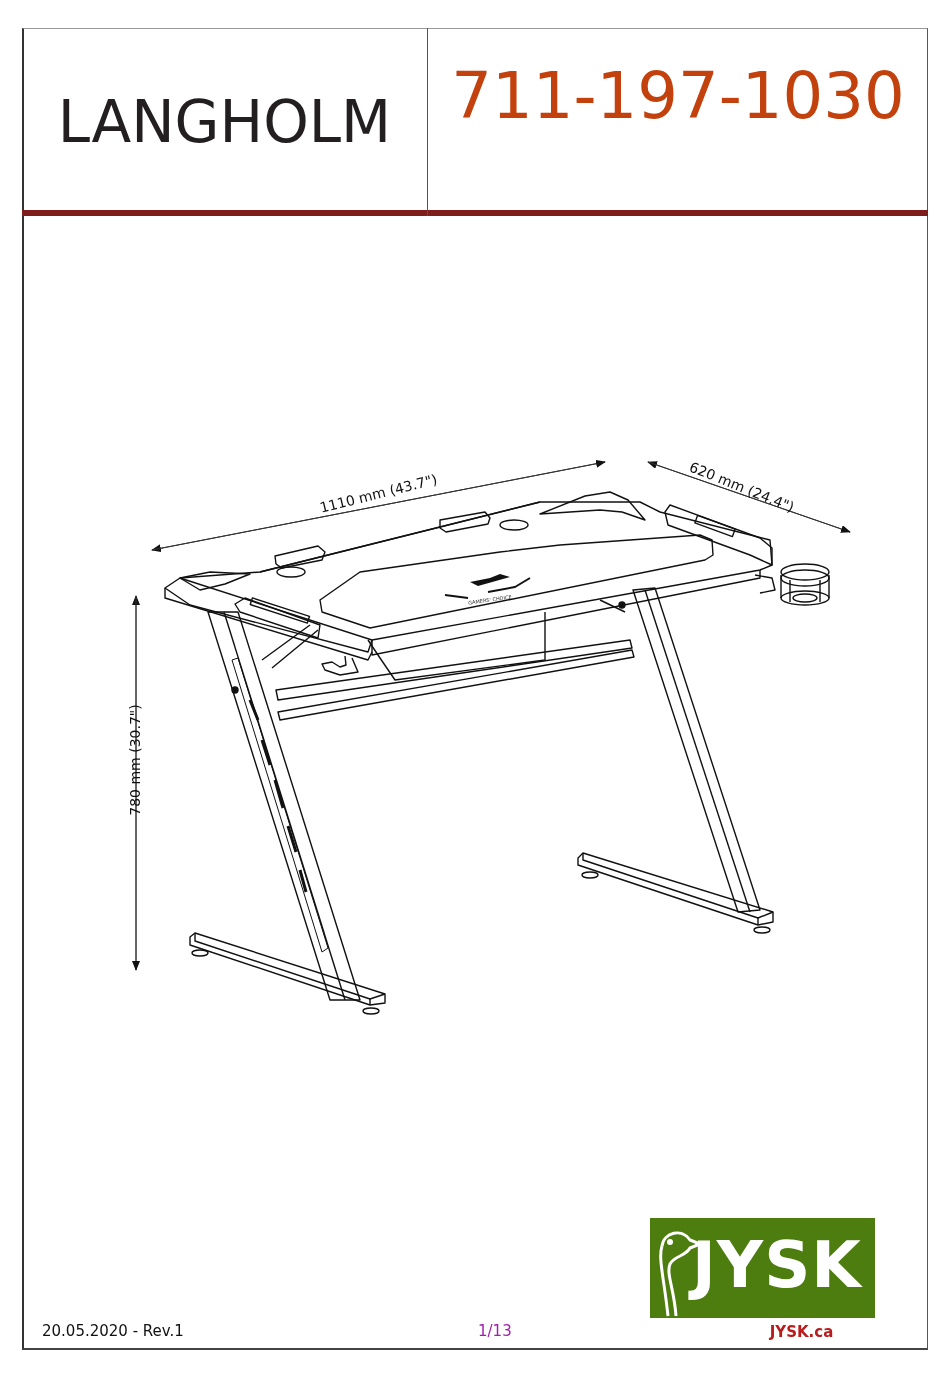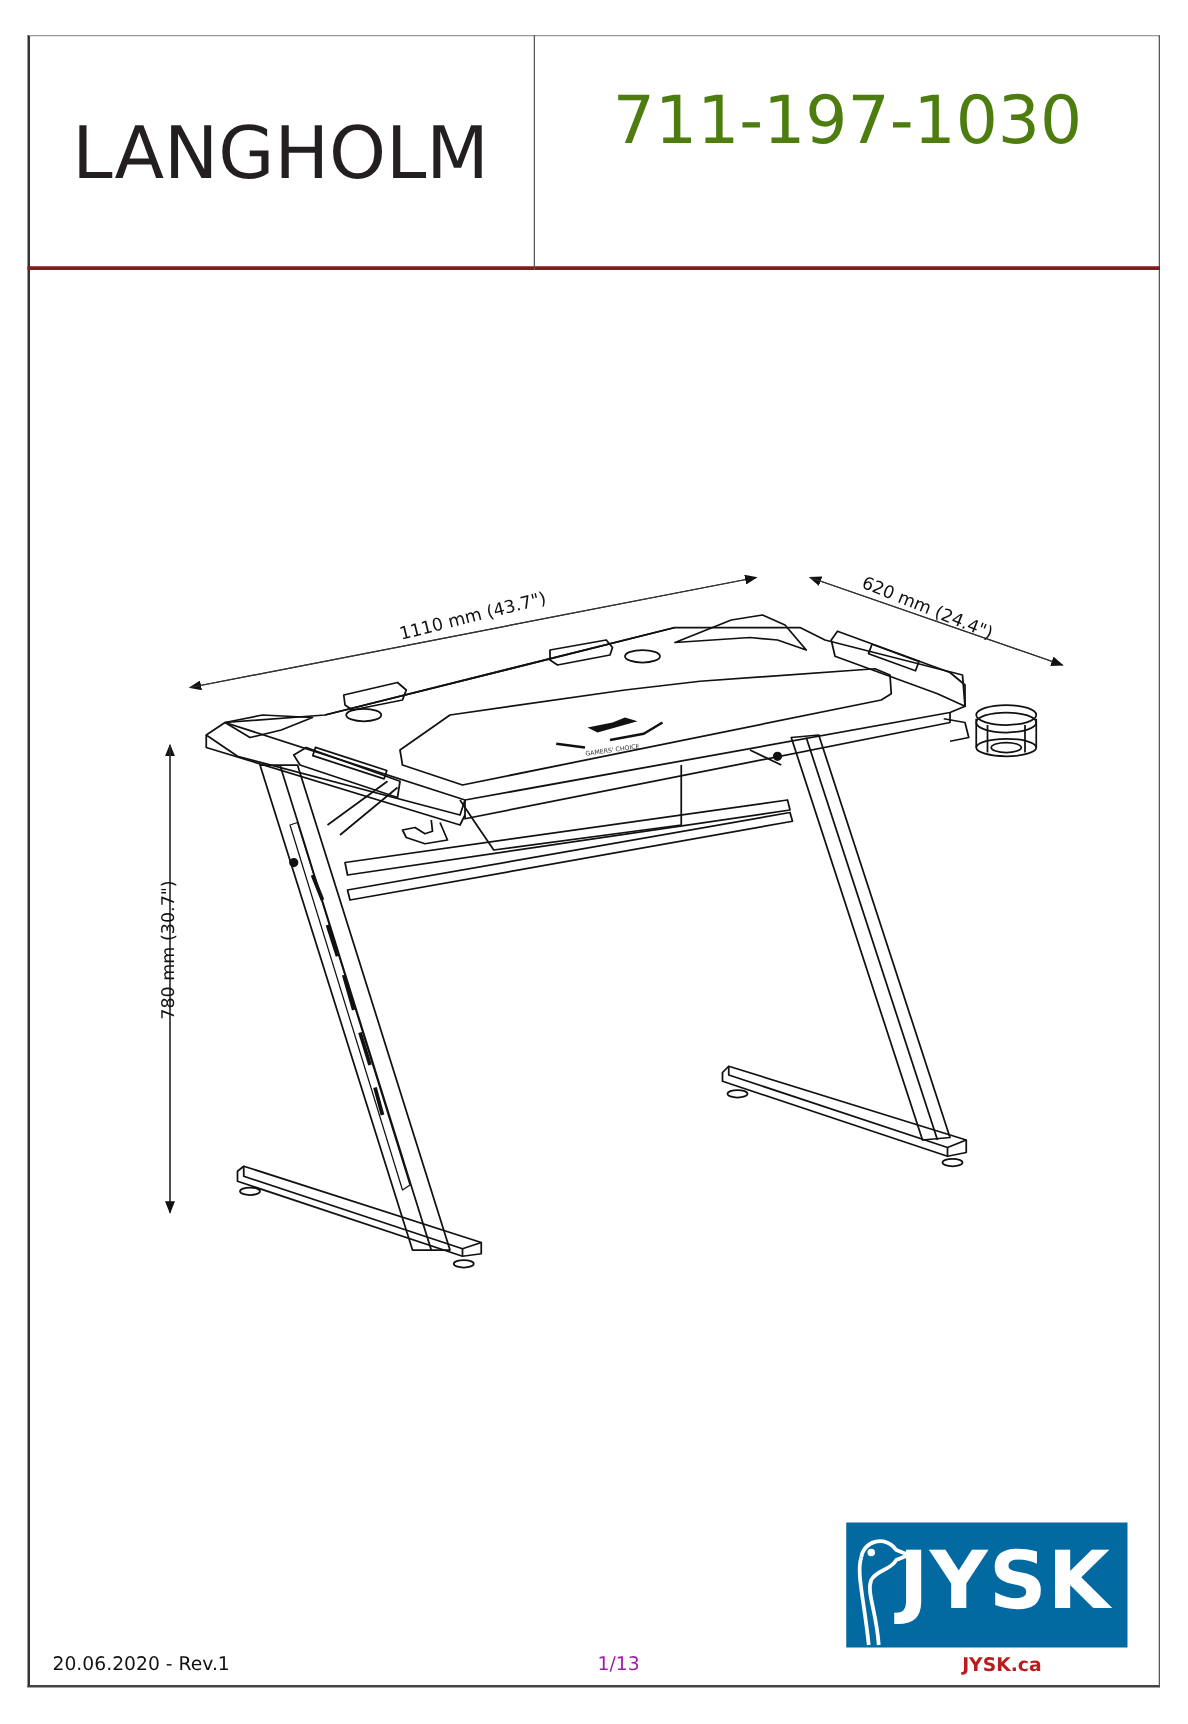--- a/index.html
+++ b/index.html
@@ -1,29 +1,29 @@
 <!DOCTYPE html>
 <html><head>
 <meta charset="utf-8">
 <style>
   html, body { margin: 0; padding: 0; background: #ffffff; }
   body { width: 950px; height: 1379px; position: relative; overflow: hidden; font-family: "DejaVu Sans", sans-serif; color: #111; }
   .page-frame { position: absolute; left: 22px; top: 28px; width: 906px; height: 1322px; border: 1px solid #555; box-sizing: border-box; border-top-color: #999; border-left: 2px solid #333; border-bottom: 2px solid #444; }
-  .header { position: absolute; left: 22px; top: 28px; width: 906px; height: 188px; border-bottom: 3px solid #7f1d1d; box-sizing: border-box; padding-left: 44px; }
+  .header { position: absolute; left: 22px; top: 28px; width: 906px; height: 188px; border-bottom: 6px solid #7f1d1d; box-sizing: border-box; padding-left: 44px; }
   .header-divider { position: absolute; left: 405px; top: 0; width: 1px; height: 188px; background: #555; }
   .product-name { position: absolute; left: 0; top: 0; width: 405px; height: 188px; display: flex; align-items: center; justify-content: center; font-size: 58px; color: #231f20; letter-spacing: 0px; }
-  .article-number { position: absolute; left: 406px; top: 0; width: 500px; height: 136px; display: flex; align-items: center; justify-content: center; font-size: 53px; color: #4d7c0f; }
+  .article-number { position: absolute; left: 406px; top: 0; width: 500px; height: 136px; display: flex; align-items: center; justify-content: center; font-size: 64px; color: #c2410c; }
   .drawing { position: absolute; left: 0; top: 0; width: 950px; height: 1379px; pointer-events: none; }
   .dim-label { position: absolute; font-size: 14px; color: #111; white-space: nowrap; transform-origin: left center; }
   .dim-width { left: 320px; top: 500px; transform: rotate(-14deg); }
   .dim-depth { left: 690px; top: 458px; transform: rotate(22deg); }
   .dim-height { left: 135px; top: 760px; transform-origin: center center; transform: translate(-50%, -50%) rotate(-90deg); }
   .footer-date { position: absolute; left: 42px; top: 1322px; font-size: 15px; color: #111; }
   .footer-page { position: absolute; left: 478px; top: 1322px; font-size: 15px; color: #a21caf; }
-  .logo-box { position: absolute; left: 677px; top: 1218px; width: 225px; height: 100px; background: #0369a1; }
+  .logo-box { position: absolute; left: 650px; top: 1218px; width: 225px; height: 100px; background: #4d7c0f; }
   .logo-text { position: absolute; left: 42px; top: 10px; font-family: "DejaVu Sans", sans-serif; font-weight: bold; font-size: 64px; color: #fff; letter-spacing: 1px; }
   .logo-url { position: absolute; left: 689px; top: 1323px; width: 225px; text-align: center; font-size: 15px; font-weight: bold; color: #b91c1c; }
 </style>
 </head>
 <body>
 
 <div class="page-frame"></div>
 
 <div class="header">
   <div class="product-name">LANGHOLM</div>
@@ -122,21 +122,21 @@
     <path d="M758,918 L758,925"></path>
     <ellipse cx="590" cy="875" rx="8" ry="3"></ellipse>
     <ellipse cx="762" cy="930" rx="8" ry="3"></ellipse>
   </g>
 </svg>
 
 <div class="dim-label dim-width">1110 mm (43.7")</div>
 <div class="dim-label dim-depth">620 mm (24.4")</div>
 <div class="dim-label dim-height">780 mm (30.7")</div>
 
-<div class="footer-date">20.06.2020 -  Rev.1</div>
+<div class="footer-date">20.05.2020 -  Rev.1</div>
 <div class="footer-page">1/13</div>
 
 <div class="logo-box">
   <svg width="50" height="100" viewBox="0 0 50 100" style="position:absolute;left:4px;top:0">
     <path d="M8,28 C10,14 28,10 36,22 L46,26 L36,30 C32,38 20,38 16,46 C12,56 20,70 22,98" stroke="#fff" stroke-width="3" fill="none"></path>
     <path d="M8,28 C4,40 10,60 14,98" stroke="#fff" stroke-width="3" fill="none"></path>
     <circle cx="16" cy="24" r="3" fill="#fff"></circle>
   </svg>
   <div class="logo-text">JYSK</div>
 </div>

